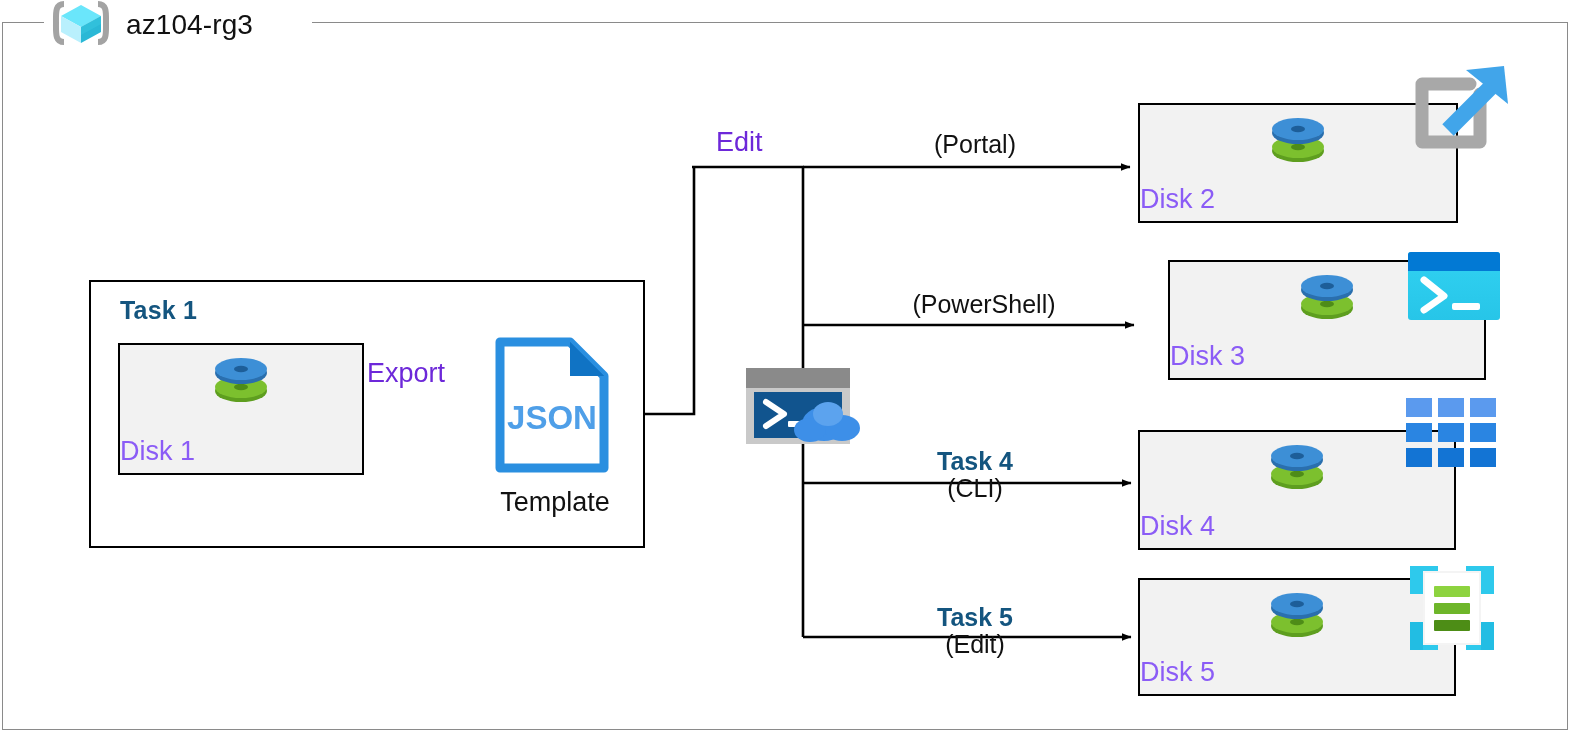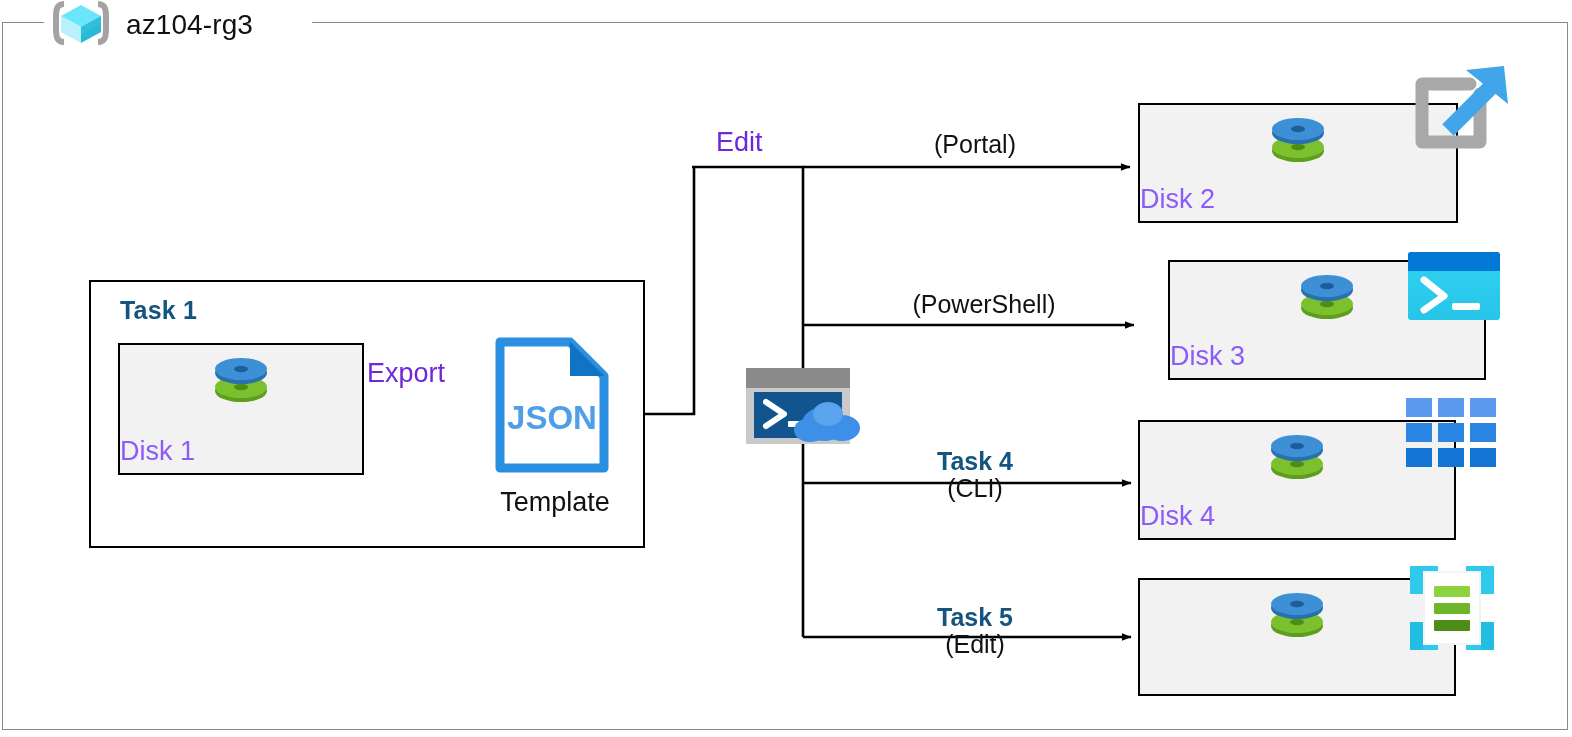--- a/index.html
+++ b/index.html
@@ -285,21 +285,21 @@
       <path d="M18 30 L38 46 L18 60" fill="none" stroke="#ffffff" stroke-width="7" stroke-linecap="round" stroke-linejoin="round"></path>
       <rect x="46" y="53" width="28" height="7" rx="2" fill="#ffffff"></rect>
     </svg>
   </div>
 
   <div class="edge-label" style="left:860px; top:448px; width:230px;">
     <span class="t-main">Task 4</span>
     <span class="t-sub">(CLI)</span>
   </div>
 
-  <div class="disk-box" style="left:1138px; top:420px; width:318px; height:120px;">
+  <div class="disk-box" style="left:1138px; top:430px; width:318px; height:120px;">
     <span class="disk-art" style="top:8px;">
       <svg width="62" height="58" viewBox="0 0 62 58">
         <ellipse cx="31" cy="38" rx="26" ry="11" fill="#5e9e1f"></ellipse>
         <ellipse cx="31" cy="34" rx="26" ry="11" fill="#7cc02e"></ellipse>
         <ellipse cx="31" cy="34" rx="7" ry="3.2" fill="#4e8c18"></ellipse>
         <ellipse cx="31" cy="20" rx="26" ry="11" fill="#2a6fae"></ellipse>
         <ellipse cx="31" cy="16" rx="26" ry="11" fill="#3d8fd6"></ellipse>
         <ellipse cx="31" cy="16" rx="7" ry="3.2" fill="#1d5e99"></ellipse>
       </svg>
     </span>
@@ -331,20 +331,21 @@
     <span class="disk-art" style="top:8px;">
       <svg width="62" height="58" viewBox="0 0 62 58">
         <ellipse cx="31" cy="38" rx="26" ry="11" fill="#5e9e1f"></ellipse>
         <ellipse cx="31" cy="34" rx="26" ry="11" fill="#7cc02e"></ellipse>
         <ellipse cx="31" cy="34" rx="7" ry="3.2" fill="#4e8c18"></ellipse>
         <ellipse cx="31" cy="20" rx="26" ry="11" fill="#2a6fae"></ellipse>
         <ellipse cx="31" cy="16" rx="26" ry="11" fill="#3d8fd6"></ellipse>
         <ellipse cx="31" cy="16" rx="7" ry="3.2" fill="#1d5e99"></ellipse>
       </svg>
     </span>
+    <span class="disk-caption">Disk 5</span>
   </div>
 
   <div class="float-icon" style="left:1404px; top:560px;">
     <svg width="96" height="96" viewBox="0 0 96 96">
 
       <g fill="#2ec9ec">
         <path d="M6 6 h28 v13 h-15 v15 h-13 z"></path>
         <path d="M90 6 h-28 v13 h15 v15 h13 z"></path>
         <path d="M6 90 h28 v-13 h-15 v-15 h-13 z"></path>
         <path d="M90 90 h-28 v-13 h15 v-15 h13 z"></path>

